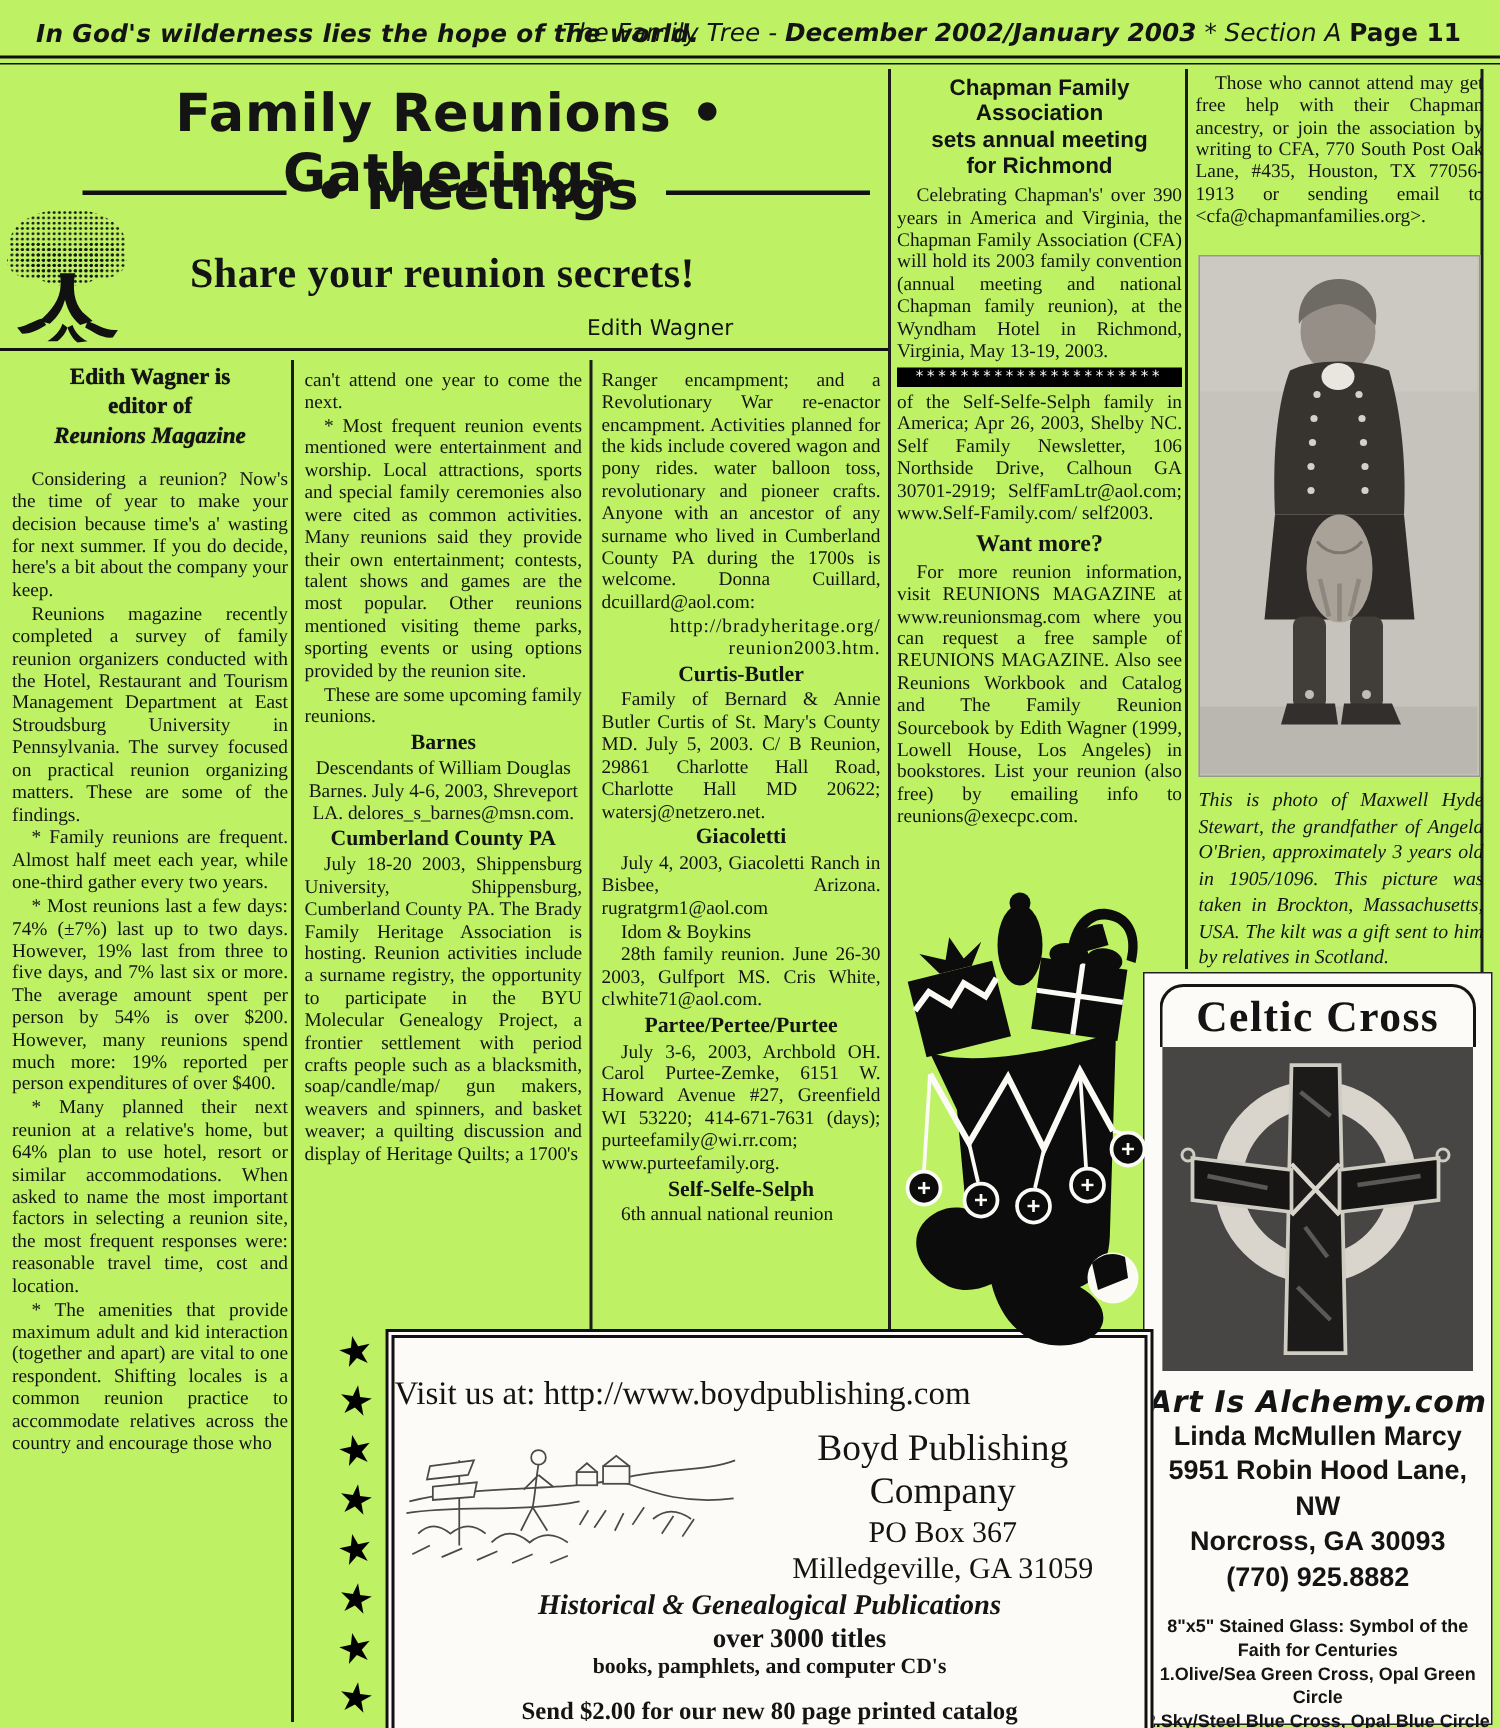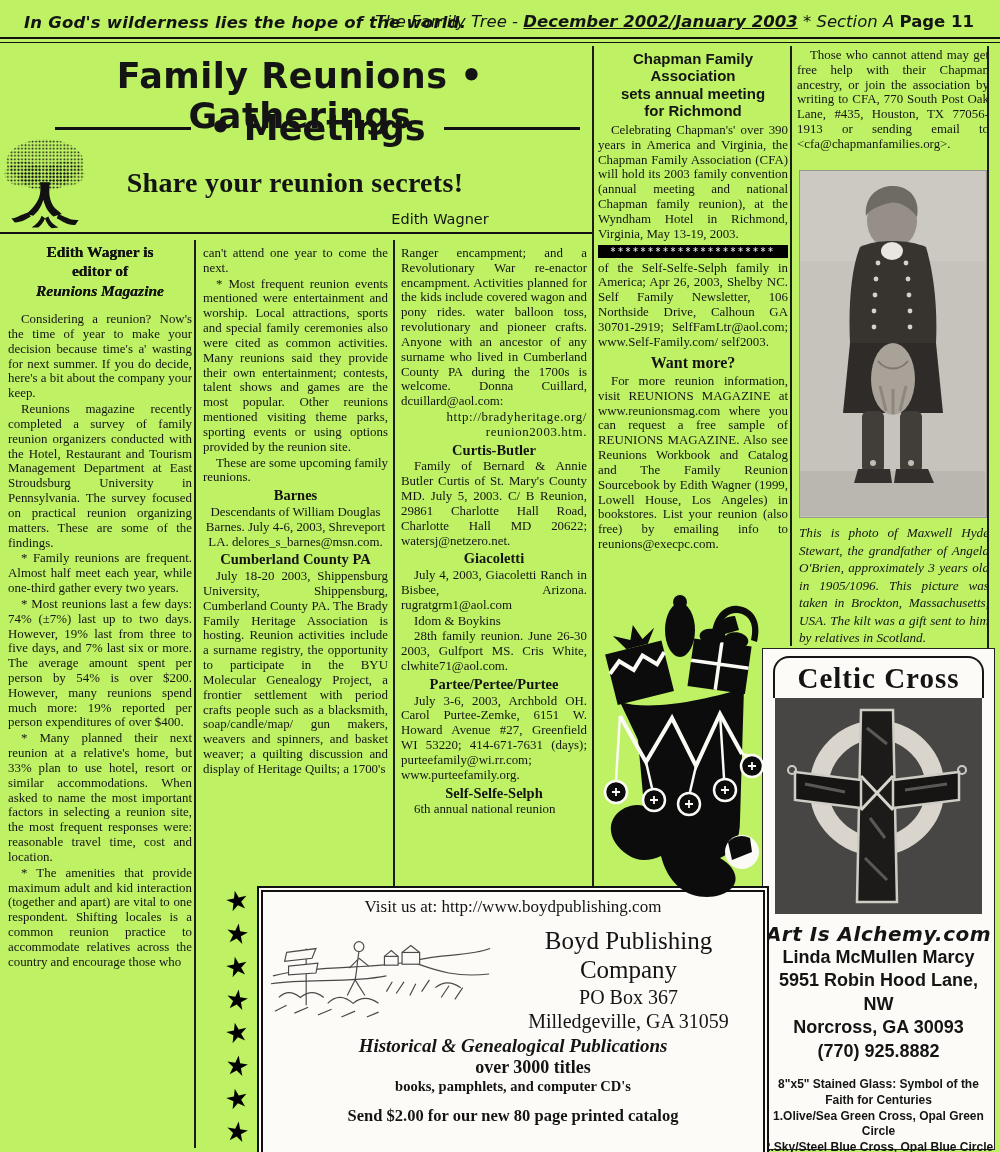--- a/index.html
+++ b/index.html
@@ -11,21 +11,21 @@
   }
   
   .slogan{
     position:absolute; left:24px; top:13px; font-family:"DejaVu Sans",sans-serif;
     font-style:italic; font-weight:700; font-size:16.5px; letter-spacing:.2px;
   }
   .masthead{
     position:absolute; right:26px; top:12px; font-family:"DejaVu Sans",sans-serif;
     font-style:italic; font-size:16.5px; white-space:nowrap;
   }
-  .masthead .bold{font-weight:700;text-decoration:underline;}
+  .masthead .bold{font-weight:700;}
   .masthead .pg{font-weight:700; font-style:normal;}
   .header-rule{
     position:absolute; left:0; top:37px; width:1000px; height:3px;
     border-top:2.5px solid #111; border-bottom:1.2px solid #111;
   }
   
   .headline1{
     position:absolute; left:10px; top:56px; width:580px; text-align:center;
     font-family:"DejaVu Sans",sans-serif; font-weight:700; font-size:35px; letter-spacing:.5px;
   }
@@ -100,21 +100,21 @@
   .celtic .details{
     text-align:center; font-family:"Liberation Sans",sans-serif; font-weight:700;
     font-size:12px; line-height:1.32; margin-top:14px;
   }
   .celtic .it{font-style:italic;}
   
   .boyd{
     position:absolute; left:257px; top:886px; width:500px; height:260px;
     border:6px double #111; background:#fcfbf7; z-index:2;
   }
-  .boyd-visit{text-align:center; font-size:17px; margin-top:5px;}
+  .boyd-visit{text-align:left; font-size:22px; margin-top:24px;}
   .boyd-row{display:flex; margin-top:2px;}
   .boyd-illus{width:225px; height:108px; margin-left:6px;}
   .boyd-addr{flex:1; text-align:center; padding-top:8px;}
   .boyd-company{font-size:25px; line-height:1.15;}
   .boyd-line{font-size:20px; line-height:1.2;}
   .boyd-tagline{text-align:center; font-weight:700; font-style:italic; font-size:19px; margin-top:2px;}
   .boyd-titles{text-align:center; font-weight:700; font-size:18px;margin-left:40px;}
   .boyd-products{text-align:center; font-weight:700; font-size:14.5px;}
   .boyd-catalog{text-align:center; font-weight:700; font-size:16.5px; margin-top:11px;}
   .starcol{position:absolute; left:219px; top:888px; width:36px; height:258px; z-index:3;
@@ -171,21 +171,21 @@
   <div class="col" style="left:8px; top:242px; width:184px; height:906px;">
     <div class="intro">
       <div>Edith Wagner is</div>
       <div>editor of</div>
       <div class="it">Reunions Magazine</div>
     </div>
     <p>Considering a reunion? Now's the time of year to make your decision because time's a' wasting for next summer. If you do decide, here's a bit about the company your keep.</p>
     <p>Reunions magazine recently completed a survey of family reunion organizers conducted with the Hotel, Restaurant and Tourism Management Department at East Stroudsburg University in Pennsylvania. The survey focused on practical reunion organizing matters. These are some of the findings.</p>
     <p>* Family reunions are frequent. Almost half meet each year, while one-third gather every two years.</p>
     <p>* Most reunions last a few days: 74% (±7%) last up to two days.  However, 19% last from three to five days, and 7% last six or more. The average amount spent per person by 54% is over $200. However, many reunions spend much more: 19% reported per person expenditures of over $400.</p>
-    <p>* Many planned their next reunion at a relative's home, but 33% plan to use hotel, resort or similar accommodations. When asked to name the most important factors in selecting a reunion site, the most frequent responses were: reasonable travel time, cost and location.</p>
+    <p>* Many planned their next reunion at a relative's home, but 64% plan to use hotel, resort or similar accommodations. When asked to name the most important factors in selecting a reunion site, the most frequent responses were: reasonable travel time, cost and location.</p>
     <p>* The amenities that provide maximum adult and kid interaction (together and apart) are vital to one respondent. Shifting locales is a common reunion practice to accommodate relatives across the country and encourage those who</p>
   </div>
 
   <div class="col" style="left:203px; top:246px; width:185px; height:660px;">
     <p class="noind">can't attend one year to come the next.</p>
     <p>* Most frequent reunion events mentioned were entertainment and worship.  Local attractions, sports and special family ceremonies also were cited as common activities. Many reunions said they provide their own entertainment; contests, talent shows and games are the most popular. Other reunions mentioned visiting theme parks, sporting events or using options provided by the reunion site.</p>
     <p>These are some upcoming family reunions.</p>
     <div class="chead">Barnes</div>
     <p class="ctext">Descendants of William Douglas Barnes. July 4-6, 2003, Shreveport LA. delores_s_barnes@msn.com.</p>
     <div class="chead">Cumberland County PA</div>

